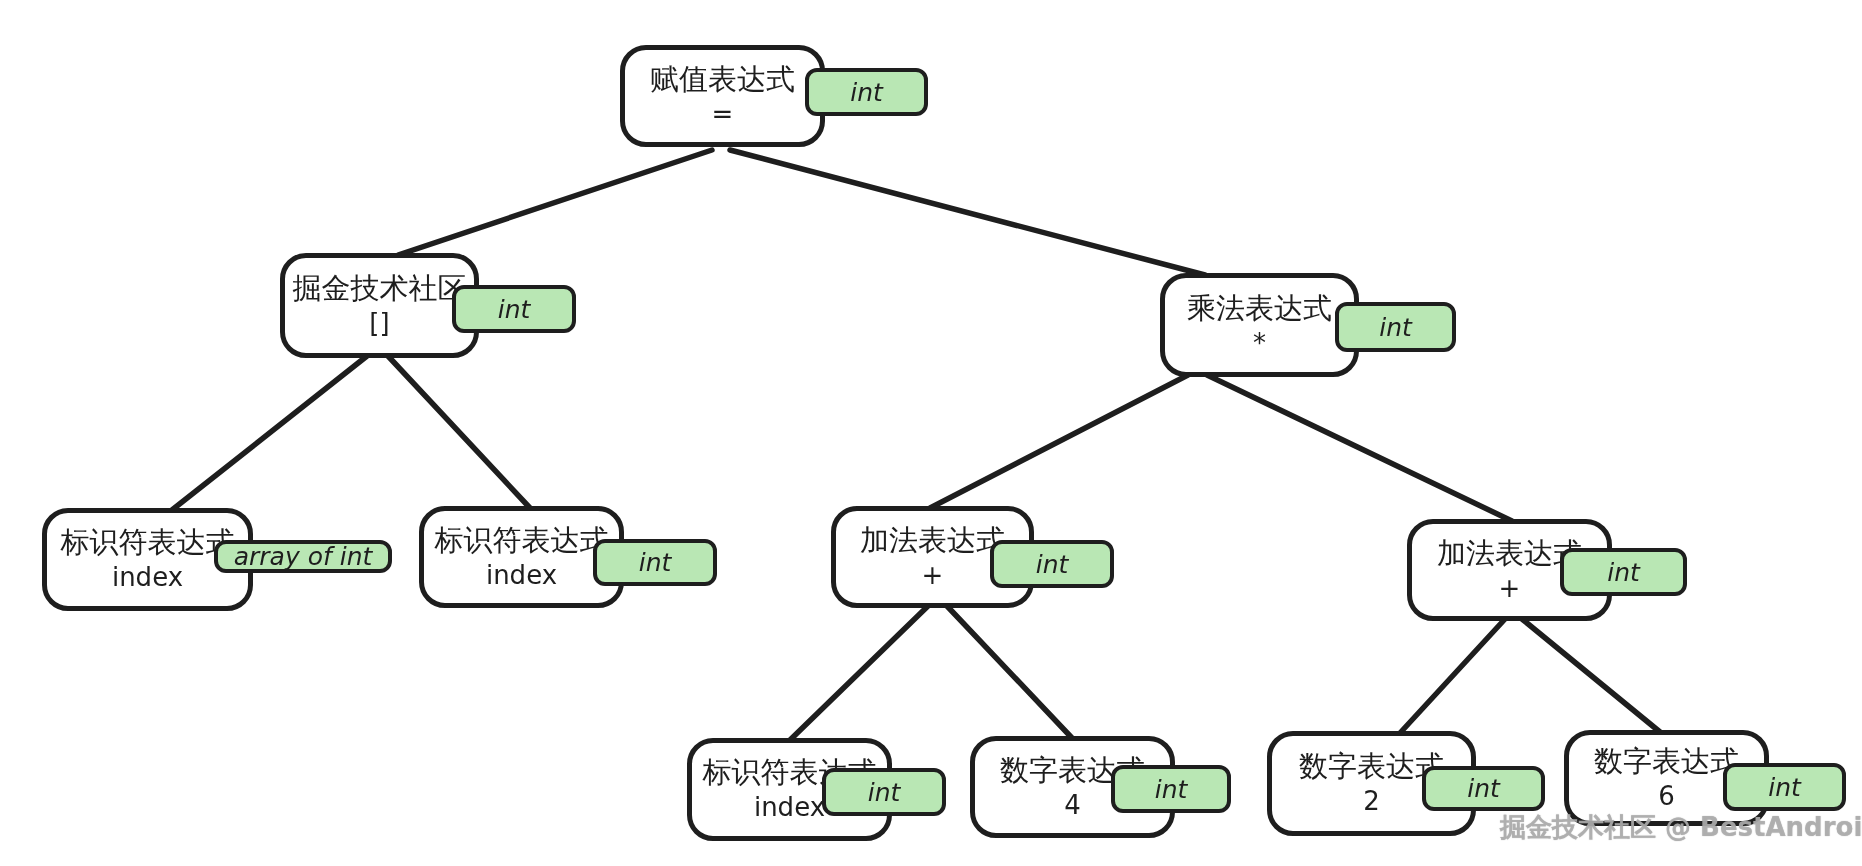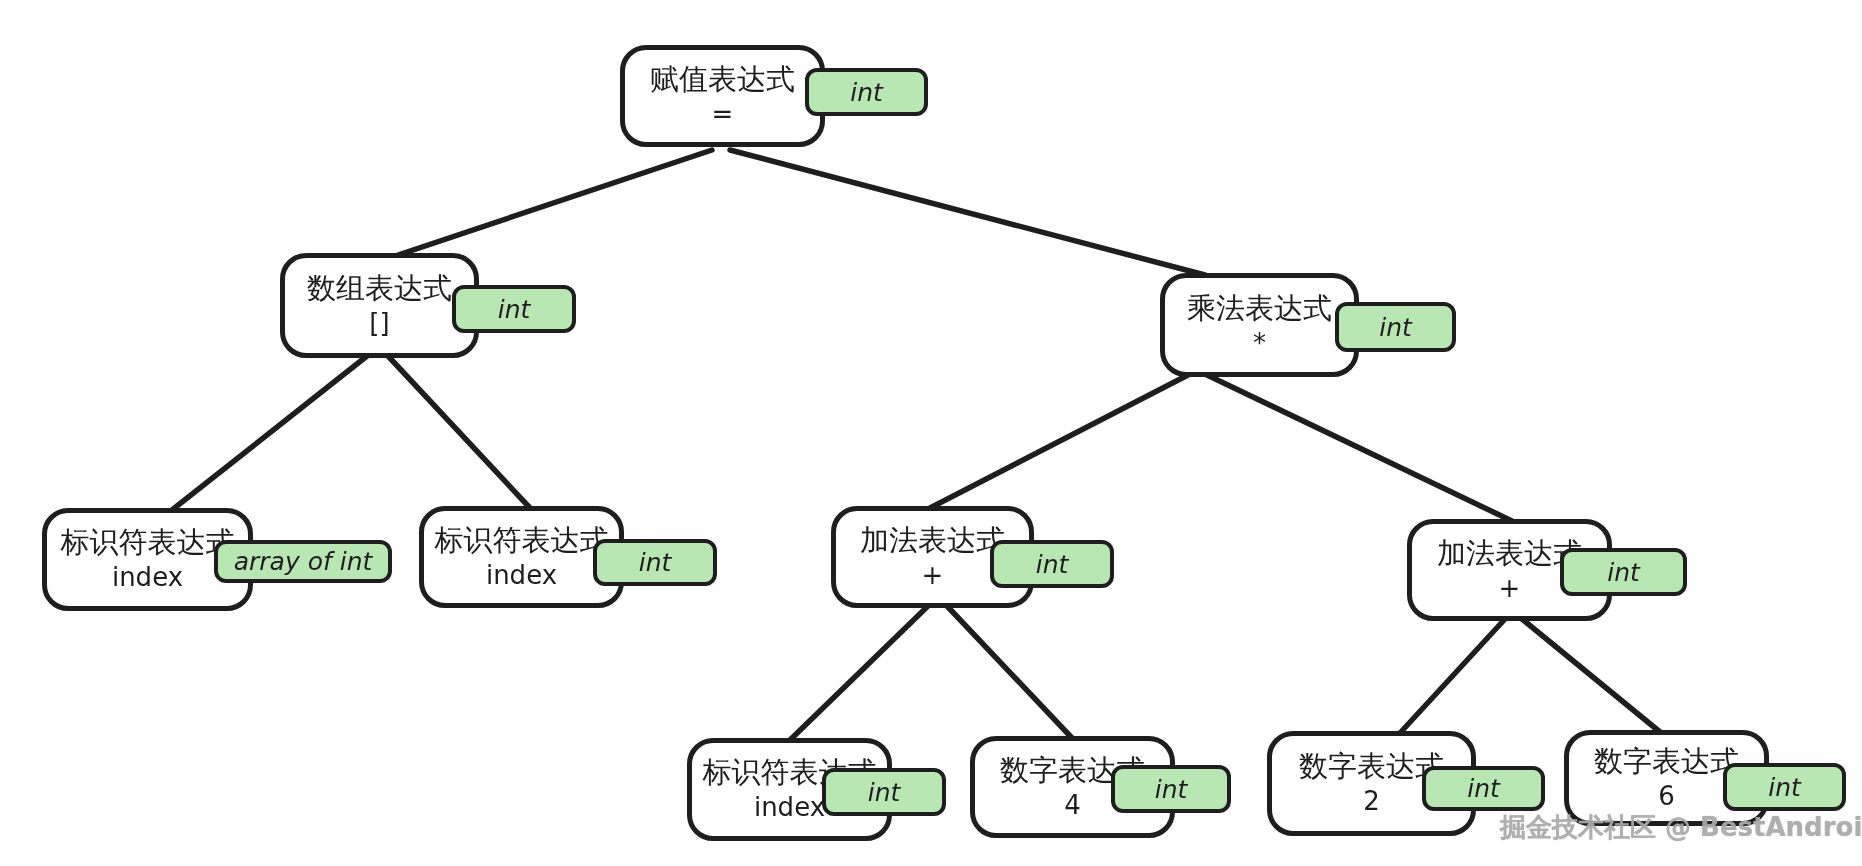--- a/index.html
+++ b/index.html
@@ -47,35 +47,35 @@
     </g>
   </svg>
 
   <div class="node" style="left:620px;top:45px;width:205px;height:102px">
     <div class="node-title">赋值表达式</div>
     <div class="node-subtitle">=</div>
     <div class="badge" style="left:180px;top:18px;width:123px;height:48px">int</div>
   </div>
 
   <div class="node" style="left:280px;top:253px;width:199px;height:105px">
-    <div class="node-title">数组表达式</div>
+    <div class="node-title">掘金技术社区</div>
     <div class="node-subtitle">[]</div>
     <div class="badge" style="left:167px;top:27px;width:124px;height:48px">int</div>
   </div>
 
   <div class="node" style="left:1160px;top:273px;width:199px;height:104px">
     <div class="node-title">乘法表达式</div>
     <div class="node-subtitle">*</div>
     <div class="badge" style="left:170px;top:24px;width:121px;height:50px">int</div>
   </div>
 
   <div class="node" style="left:42px;top:508px;width:211px;height:103px">
     <div class="node-title">标识符表达式</div>
     <div class="node-subtitle">index</div>
-    <div class="badge" style="left:167px;top:27px;width:178px;height:43px">array of int</div>
+    <div class="badge" style="left:167px;top:27px;width:178px;height:33px">array of int</div>
   </div>
 
   <div class="node" style="left:419px;top:506px;width:205px;height:102px">
     <div class="node-title">标识符表达式</div>
     <div class="node-subtitle">index</div>
     <div class="badge" style="left:169px;top:28px;width:124px;height:47px">int</div>
   </div>
 
   <div class="node" style="left:831px;top:506px;width:203px;height:102px">
     <div class="node-title">加法表达式</div>

